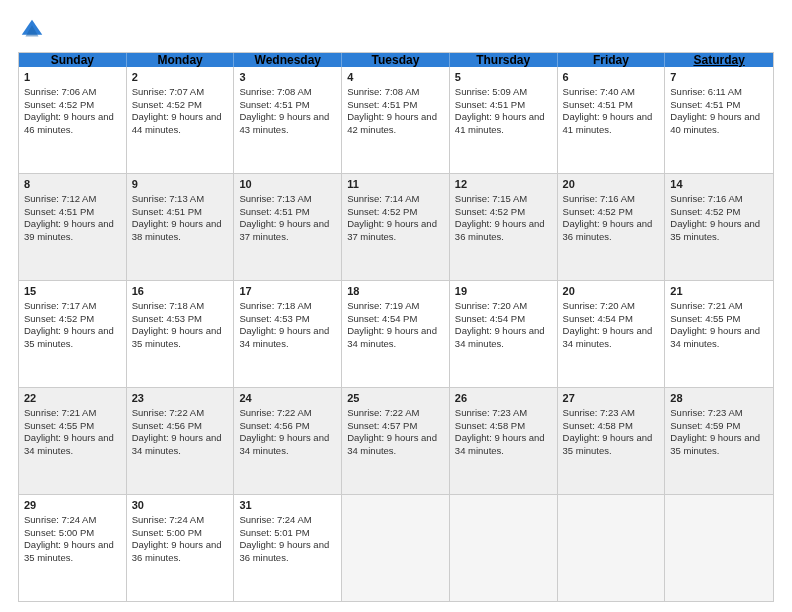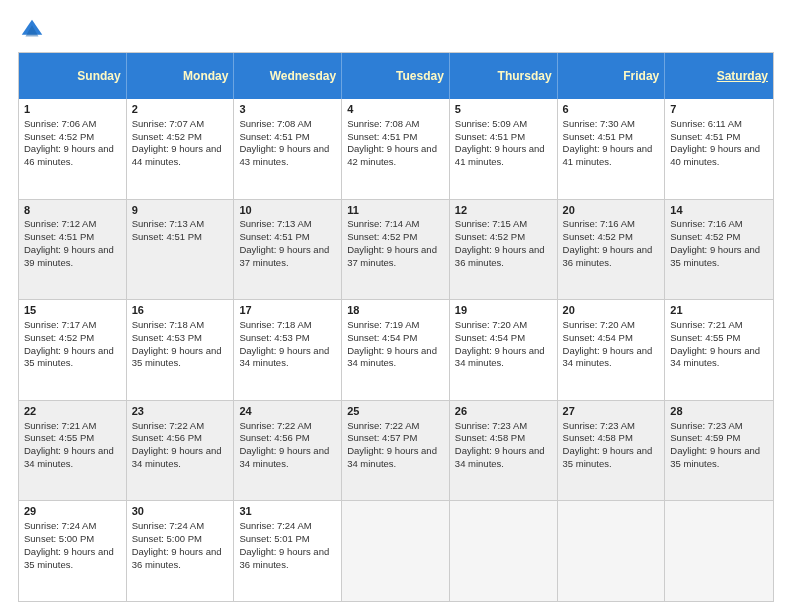--- a/index.html
+++ b/index.html
@@ -65,25 +65,25 @@
       display: flex;
       flex-direction: column;
       border: 1px solid #ccc;
     }
     .cal-header {
       display: grid;
       grid-template-columns: repeat(7, 1fr);
       background: #2d7ed6;
     }
     .cal-header-cell {
-      color: #fef9c3;
+      color: #000000;
       font-size: 12px;
       font-weight: bold;
-      padding: 16px 5px;
-      text-align: right;
+      padding: 0 5px;
+      text-align: center;
       border-right: 1px solid rgba(255,255,255,0.3);
     }
     .cal-header-cell:last-child { border-right: none; text-decoration: underline; }
     .cal-body {
       flex: 1;
       display: flex;
       flex-direction: column;
     }
     .cal-row {
       flex: 1;
@@ -143,26 +143,26 @@
         <div class="cal-header-cell">Friday</div>
         <div class="cal-header-cell">Saturday</div>
       </div>
     <div class="cal-body">
     <div class="cal-row">
           <div class="cal-cell"><span class="day-num">1</span><span>Sunrise: 7:06 AM</span><br><span>Sunset: 4:52 PM</span><br><span>Daylight: 9 hours and 46 minutes.</span></div>
           <div class="cal-cell"><span class="day-num">2</span><span>Sunrise: 7:07 AM</span><br><span>Sunset: 4:52 PM</span><br><span>Daylight: 9 hours and 44 minutes.</span></div>
           <div class="cal-cell"><span class="day-num">3</span><span>Sunrise: 7:08 AM</span><br><span>Sunset: 4:51 PM</span><br><span>Daylight: 9 hours and 43 minutes.</span></div>
           <div class="cal-cell"><span class="day-num">4</span><span>Sunrise: 7:08 AM</span><br><span>Sunset: 4:51 PM</span><br><span>Daylight: 9 hours and 42 minutes.</span></div>
           <div class="cal-cell"><span class="day-num">5</span><span>Sunrise: 5:09 AM</span><br><span>Sunset: 4:51 PM</span><br><span>Daylight: 9 hours and 41 minutes.</span></div>
-          <div class="cal-cell"><span class="day-num">6</span><span>Sunrise: 7:30 AM</span><br><span>Sunset: 4:51 PM</span><br><span>Daylight: 9 hours and 41 minutes.</span></div>
+          <div class="cal-cell"><span class="day-num">6</span><span>Sunrise: 7:40 AM</span><br><span>Sunset: 4:51 PM</span><br><span>Daylight: 9 hours and 41 minutes.</span></div>
           <div class="cal-cell"><span class="day-num">7</span><span>Sunrise: 6:11 AM</span><br><span>Sunset: 4:51 PM</span><br><span>Daylight: 9 hours and 40 minutes.</span></div>
         </div>
         <div class="cal-row">
           <div class="cal-cell shaded"><span class="day-num">8</span><span>Sunrise: 7:12 AM</span><br><span>Sunset: 4:51 PM</span><br><span>Daylight: 9 hours and 39 minutes.</span></div>
-          <div class="cal-cell shaded"><span class="day-num">9</span><span>Sunrise: 7:13 AM</span><br><span>Sunset: 4:51 PM</span><br></div>
+          <div class="cal-cell shaded"><span class="day-num">9</span><span>Sunrise: 7:13 AM</span><br><span>Sunset: 4:51 PM</span><br><span>Daylight: 9 hours and 38 minutes.</span></div>
           <div class="cal-cell shaded"><span class="day-num">10</span><span>Sunrise: 7:13 AM</span><br><span>Sunset: 4:51 PM</span><br><span>Daylight: 9 hours and 37 minutes.</span></div>
           <div class="cal-cell shaded"><span class="day-num">11</span><span>Sunrise: 7:14 AM</span><br><span>Sunset: 4:52 PM</span><br><span>Daylight: 9 hours and 37 minutes.</span></div>
           <div class="cal-cell shaded"><span class="day-num">12</span><span>Sunrise: 7:15 AM</span><br><span>Sunset: 4:52 PM</span><br><span>Daylight: 9 hours and 36 minutes.</span></div>
           <div class="cal-cell shaded"><span class="day-num">20</span><span>Sunrise: 7:16 AM</span><br><span>Sunset: 4:52 PM</span><br><span>Daylight: 9 hours and 36 minutes.</span></div>
           <div class="cal-cell shaded"><span class="day-num">14</span><span>Sunrise: 7:16 AM</span><br><span>Sunset: 4:52 PM</span><br><span>Daylight: 9 hours and 35 minutes.</span></div>
         </div>
         <div class="cal-row">
           <div class="cal-cell"><span class="day-num">15</span><span>Sunrise: 7:17 AM</span><br><span>Sunset: 4:52 PM</span><br><span>Daylight: 9 hours and 35 minutes.</span></div>
           <div class="cal-cell"><span class="day-num">16</span><span>Sunrise: 7:18 AM</span><br><span>Sunset: 4:53 PM</span><br><span>Daylight: 9 hours and 35 minutes.</span></div>
           <div class="cal-cell"><span class="day-num">17</span><span>Sunrise: 7:18 AM</span><br><span>Sunset: 4:53 PM</span><br><span>Daylight: 9 hours and 34 minutes.</span></div>

